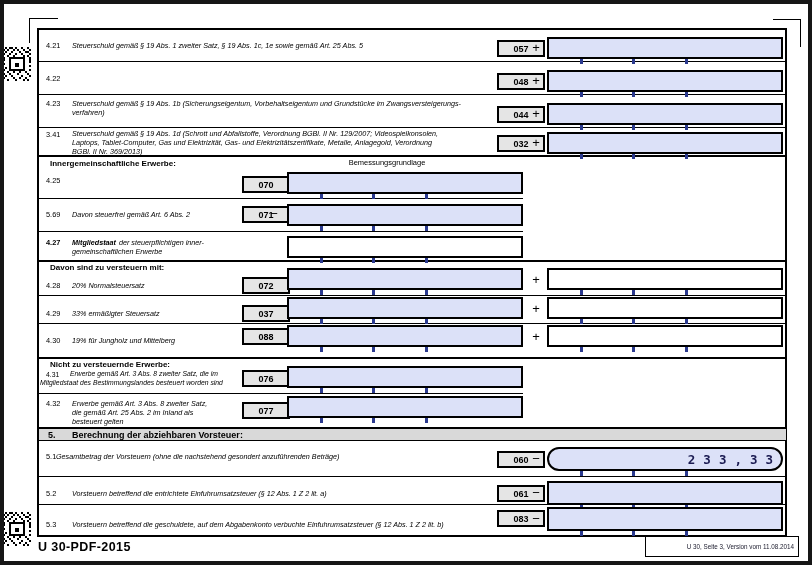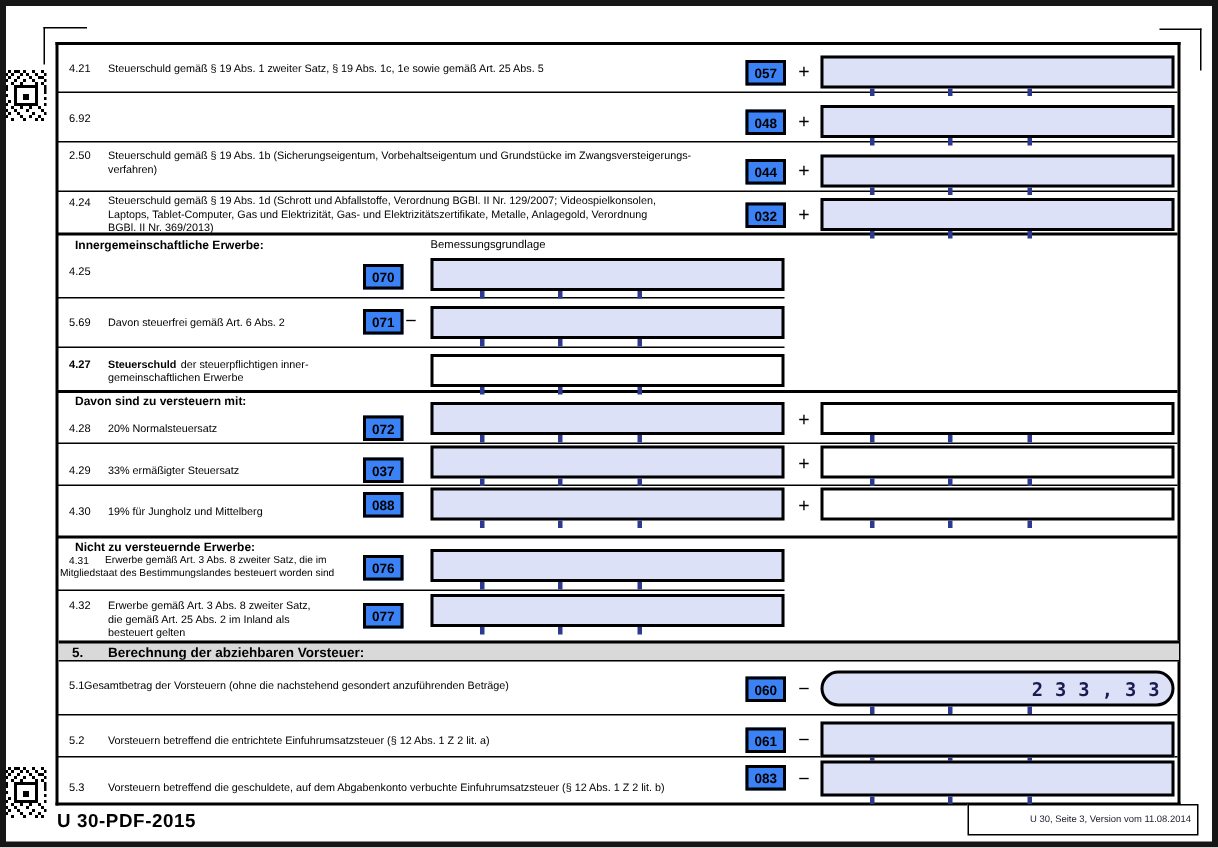--- a/index.html
+++ b/index.html
@@ -7,25 +7,25 @@
   .page { position:relative; width:812px; height:565px; background:#fff; overflow:hidden;
           font-family:"Liberation Sans", sans-serif; color:#000; }
   .outer-border { position:absolute; inset:0; border:4px solid #161616; pointer-events:none; z-index:50; }
   .hl  { position:absolute; height:1px; background:#000; }
   .hl2 { position:absolute; height:2px; background:#000; }
   .vl  { position:absolute; width:2px; background:#000; }
   .cropmark { position:absolute; background:#000; }
 
   .num { position:absolute; font-size:7.4px; font-weight:normal; white-space:nowrap; }
   .num.b { font-weight:bold; }
-  .lbl { position:absolute; font-size:7.2px; line-height:1.3; white-space:pre-line; }
+  .lbl { position:absolute; font-size:7.2px; line-height:1.3; white-space:pre-line;font-style:italic; }
   .hdr { position:absolute; font-size:8px; font-weight:bold; white-space:nowrap; }
-  .colhdr { position:absolute; font-size:7.5px; text-align:left; }
-
-  .code { position:absolute; width:27px; height:17px; border:2px solid #000; background:#3b82f6;
+  .colhdr { position:absolute; font-size:7.5px; text-align:center; }
+
+  .code { position:absolute; width:48px; height:17px; border:2px solid #000; background:#e5e5e5;
           font-size:9px; font-weight:bold; display:flex; align-items:center; justify-content:center; }
   .op { position:absolute; width:16px; text-align:center; font-size:13px; font-weight:normal; }
 
   .field { position:absolute; width:236px; height:22px; border:2px solid #000; background:#dce1f8; }
   .field.white { background:#fff; }
   .field.tall { height:24px; }
   .field::after { content:""; position:absolute; left:31px; bottom:-7px; width:3px; height:5px;
                   background:#2b3a8f; box-shadow:52px 0 0 #2b3a8f, 105px 0 0 #2b3a8f; }
   .vfield { display:flex; align-items:center; justify-content:flex-end;
             font-family:"DejaVu Sans Mono", monospace; font-weight:bold; font-size:12.5px;
@@ -96,33 +96,33 @@
   <div class="hl" style="left:38px;top:393px;width:485px"></div>
   <div class="hl" style="left:38px;top:476px;width:747px"></div>
   <div class="hl" style="left:38px;top:504px;width:747px"></div>
 
   <div class="num" style="left:46px;top:41px">4.21</div>
   <div class="lbl" style="left:72px;top:41px;width:428px">Steuerschuld gemäß § 19 Abs. 1 zweiter Satz, § 19 Abs. 1c, 1e sowie gemäß Art. 25 Abs. 5</div>
   <div class="code" style="left:497px;top:40px">057</div>
   <div class="op" style="left:528px;top:40px">+</div>
   <div class="field" style="left:547px;top:37px"></div>
 
-  <div class="num" style="left:46px;top:74px">6.92</div>
+  <div class="num" style="left:46px;top:74px">4.22</div>
   <div class="code" style="left:497px;top:73px">048</div>
   <div class="op" style="left:528px;top:73px">+</div>
   <div class="field" style="left:547px;top:70px"></div>
 
-  <div class="num" style="left:46px;top:99px">2.50</div>
+  <div class="num" style="left:46px;top:99px">4.23</div>
   <div class="lbl" style="left:72px;top:99px;width:428px">Steuerschuld gemäß § 19 Abs. 1b (Sicherungseigentum, Vorbehaltseigentum und Grundstücke im Zwangsversteigerungs-
 verfahren)</div>
   <div class="code" style="left:497px;top:106px">044</div>
   <div class="op" style="left:528px;top:106px">+</div>
   <div class="field" style="left:547px;top:103px"></div>
 
-  <div class="num" style="left:46px;top:130px">4.24</div>
+  <div class="num" style="left:46px;top:130px">3.41</div>
   <div class="lbl" style="left:72px;top:130px;width:428px;line-height:1.22">Steuerschuld gemäß § 19 Abs. 1d (Schrott und Abfallstoffe, Verordnung BGBl. II Nr. 129/2007; Videospielkonsolen,
 Laptops, Tablet-Computer, Gas und Elektrizität, Gas- und Elektrizitätszertifikate, Metalle, Anlagegold, Verordnung
 BGBl. II Nr. 369/2013)</div>
   <div class="code" style="left:497px;top:135px">032</div>
   <div class="op" style="left:528px;top:135px">+</div>
   <div class="field" style="left:547px;top:132px"></div>
 
   <div class="hdr" style="left:50px;top:159px">Innergemeinschaftliche Erwerbe:</div>
   <div class="colhdr" style="left:287px;top:158px;width:200px">Bemessungsgrundlage</div>
 
@@ -130,21 +130,21 @@
   <div class="code" style="left:242px;top:176px">070</div>
   <div class="field" style="left:287px;top:172px"></div>
 
   <div class="num" style="left:46px;top:210px">5.69</div>
   <div class="lbl" style="left:72px;top:210px;width:134px">Davon steuerfrei gemäß Art. 6 Abs. 2</div>
   <div class="code" style="left:242px;top:206px">071</div>
   <div class="op" style="left:266px;top:206px">−</div>
   <div class="field" style="left:287px;top:204px"></div>
 
   <div class="num b" style="left:46px;top:238px">4.27</div>
-  <div class="lbl" style="left:72px;top:238px;width:180px"><span style="font-weight:bold;margin-right:3px">Steuerschuld</span><span style="white-space:pre-line">der steuerpflichtigen inner-
+  <div class="lbl" style="left:72px;top:238px;width:180px"><span style="font-weight:bold;margin-right:3px">Mitgliedstaat</span><span style="white-space:pre-line">der steuerpflichtigen inner-
 gemeinschaftlichen Erwerbe</span></div>
   <div class="field white" style="left:287px;top:236px"></div>
 
   <div class="hdr" style="left:50px;top:263px">Davon sind zu versteuern mit:</div>
 
   <div class="num" style="left:46px;top:281px">4.28</div>
   <div class="lbl" style="left:72px;top:281px;width:170px">20% Normalsteuersatz</div>
   <div class="code" style="left:242px;top:277px">072</div>
   <div class="field" style="left:287px;top:268px"></div>
   <div class="op" style="left:528px;top:272px">+</div>

